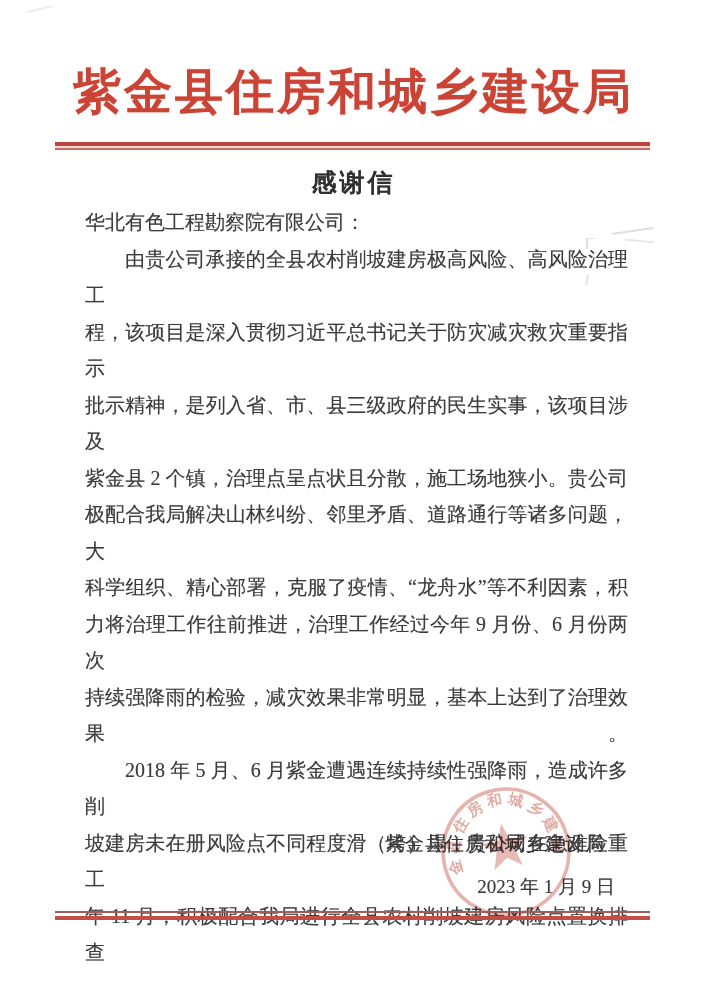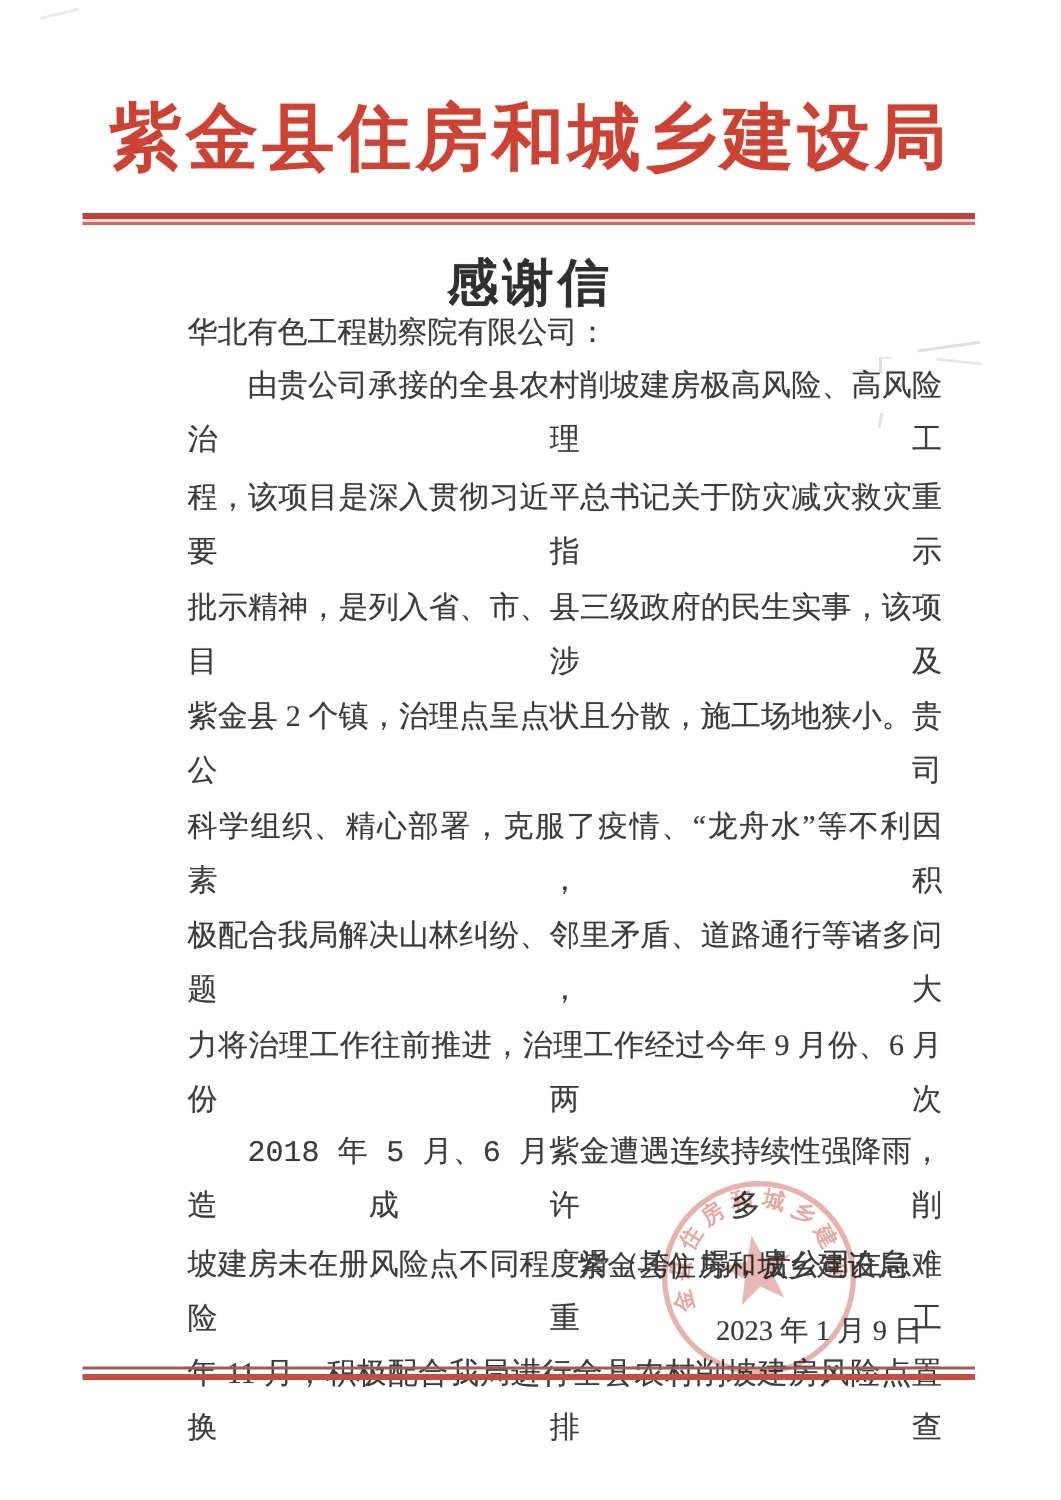--- a/index.html
+++ b/index.html
@@ -22,40 +22,40 @@
     white-space:nowrap;
   }
   .rule-top{position:absolute;top:142px;left:55px;right:57px;}
   .rule-top .thick{height:4px;background:#b8463e;}
   .rule-top .gap{height:2px;background:#f3d9d4;}
   .rule-top .thin{height:2px;background:#cf6a60;}
   
   .letter-title{
     position:absolute;top:166px;left:0;right:0;
     text-align:center;
-    font-size:34px;font-weight:bold;
+    font-size:25px;font-weight:bold;
     letter-spacing:3px;
     color:#2f2f2f;
     text-shadow:0 0 .6px rgba(40,40,40,.5);
   }
   
   .letter-body{
     position:absolute;top:204px;left:85px;width:543px;
     font-size:20px;line-height:36.5px;
     color:#3c3c3c;
     text-shadow:0 0 .7px rgba(55,55,55,.45);
   }
-  .letter-body .line{white-space:nowrap;margin-left:40px;}
+  .letter-body .line{white-space:nowrap;}
   .letter-body .line.fill{
     white-space:normal;
     text-align:justify;
     text-align-last:justify;
     text-justify:inter-character;
   }
-  .letter-body .line.indent{text-indent:40px;font-family:Liberation Mono, monospace;}
+  .letter-body .line.indent{text-indent:40px;}
   
   .sign-block{
     position:absolute;top:831px;right:112px;width:210px;
     font-size:19px;color:#3c3c3c;
     text-shadow:0 0 .7px rgba(55,55,55,.45);
   }
   .sign-name{text-align:center;white-space:nowrap;letter-spacing:1px;}
   .sign-date{text-align:right;white-space:nowrap;margin-top:17px;transform:translateX(20px);}
   
   .seal{
@@ -102,23 +102,24 @@
   </div>
 
   <div class="letter-title">感谢信</div>
 
   <div class="letter-body">
       <div class="line">华北有色工程勘察院有限公司：</div>
       <div class="line indent fill">由贵公司承接的全县农村削坡建房极高风险、高风险治理工</div>
       <div class="line fill">程，该项目是深入贯彻习近平总书记关于防灾减灾救灾重要指示</div>
       <div class="line fill">批示精神，是列入省、市、县三级政府的民生实事，该项目涉及</div>
       <div class="line fill">紫金县 2 个镇，治理点呈点状且分散，施工场地狭小。贵公司</div>
+      <div class="line fill">极配合我局解决山林纠纷、邻里矛盾、道路通行等诸多问题，大</div>
       <div class="line fill">科学组织、精心部署，克服了疫情、“龙舟水”等不利因素，积</div>
-      <div class="line fill">极配合我局解决山林纠纷、邻里矛盾、道路通行等诸多问题，大</div>
       <div class="line fill">力将治理工作往前推进，治理工作经过今年 9 月份、6 月份两次</div>
+      <div class="line fill">持续强降雨的检验，减灾效果非常明显，基本上达到了治理效果。</div>
       <div class="line indent fill">2018 年 5 月、6 月紫金遭遇连续持续性强降雨，造成许多削</div>
       <div class="line fill">坡建房未在册风险点不同程度滑（垮）塌，贵公司在急难险重工</div>
       <div class="line fill">年 11 月，积极配合我局进行全县农村削坡建房风险点置换排查</div>
     </div>
 
   <div class="sign-block">
     <div class="sign-name">紫金县住房和城乡建设局</div>
     <div class="sign-date">2023 年 1 月 9 日</div>
   </div>
 

